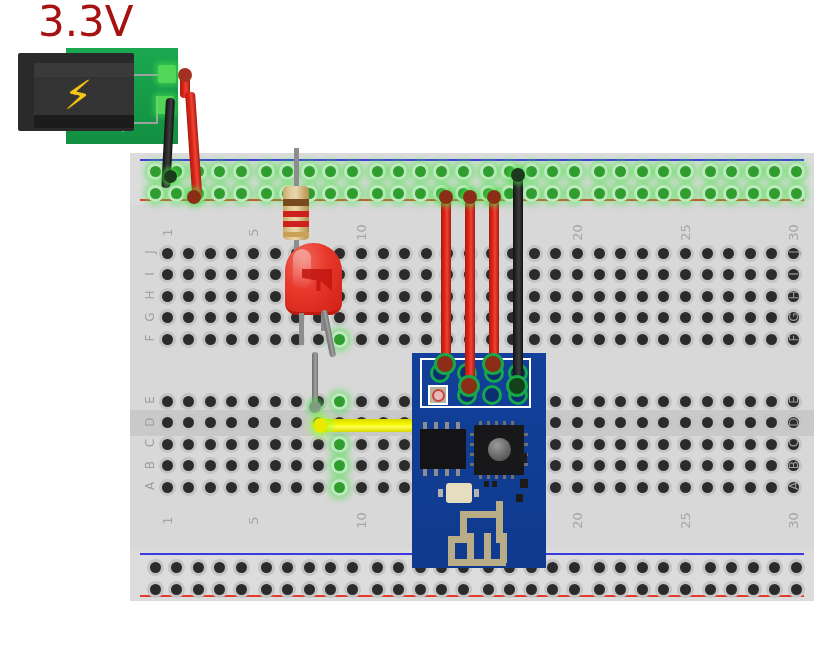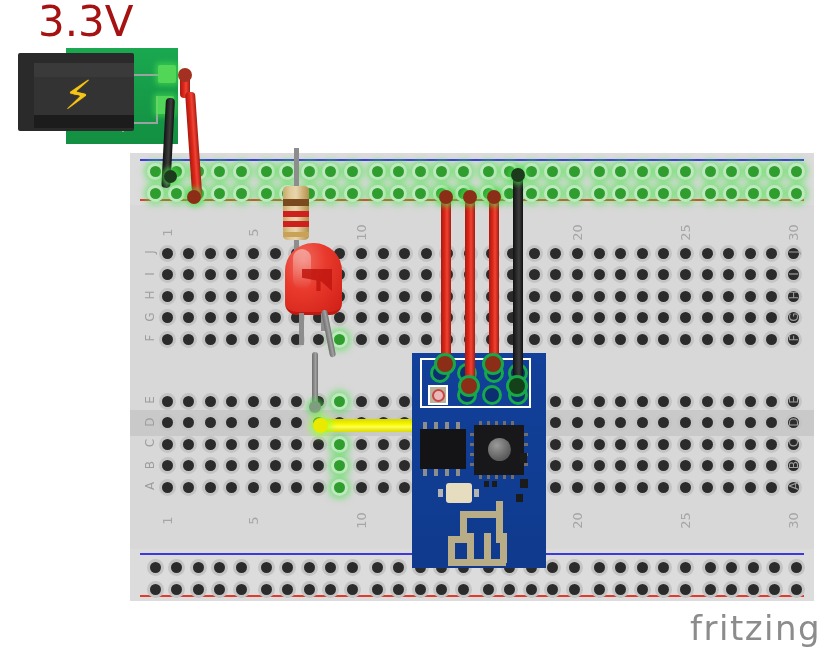--- a/index.html
+++ b/index.html
@@ -1718,15 +1718,14 @@
   <div class="wire-cap" style="left:461px; top:378px; width:16px; height:16px; background:#8c2d18; box-shadow:0 0 0 3px #17a84a;"></div>
 
   <div class="wire wire-red" style="left:489px; top:196px; width:10px; height:172px;"></div>
   <div class="wire-cap cap-red" style="left:487px; top:190px; width:14px; height:14px;"></div>
   <div class="wire-cap" style="left:485px; top:356px; width:16px; height:16px; background:#8c2d18; box-shadow:0 0 0 3px #17a84a;"></div>
 
   <div class="wire wire-black" style="left:513px; top:172px; width:10px; height:214px;"></div>
   <div class="wire-cap cap-black" style="left:511px; top:168px; width:14px; height:14px;"></div>
   <div class="wire-cap" style="left:509px; top:378px; width:16px; height:16px; background:#14401a; box-shadow:0 0 0 3px #17a84a;"></div>
 
-  <div class="abs" id="fritzing-logo">fritzing</div>
 
 </div>
 
 </body></html>

